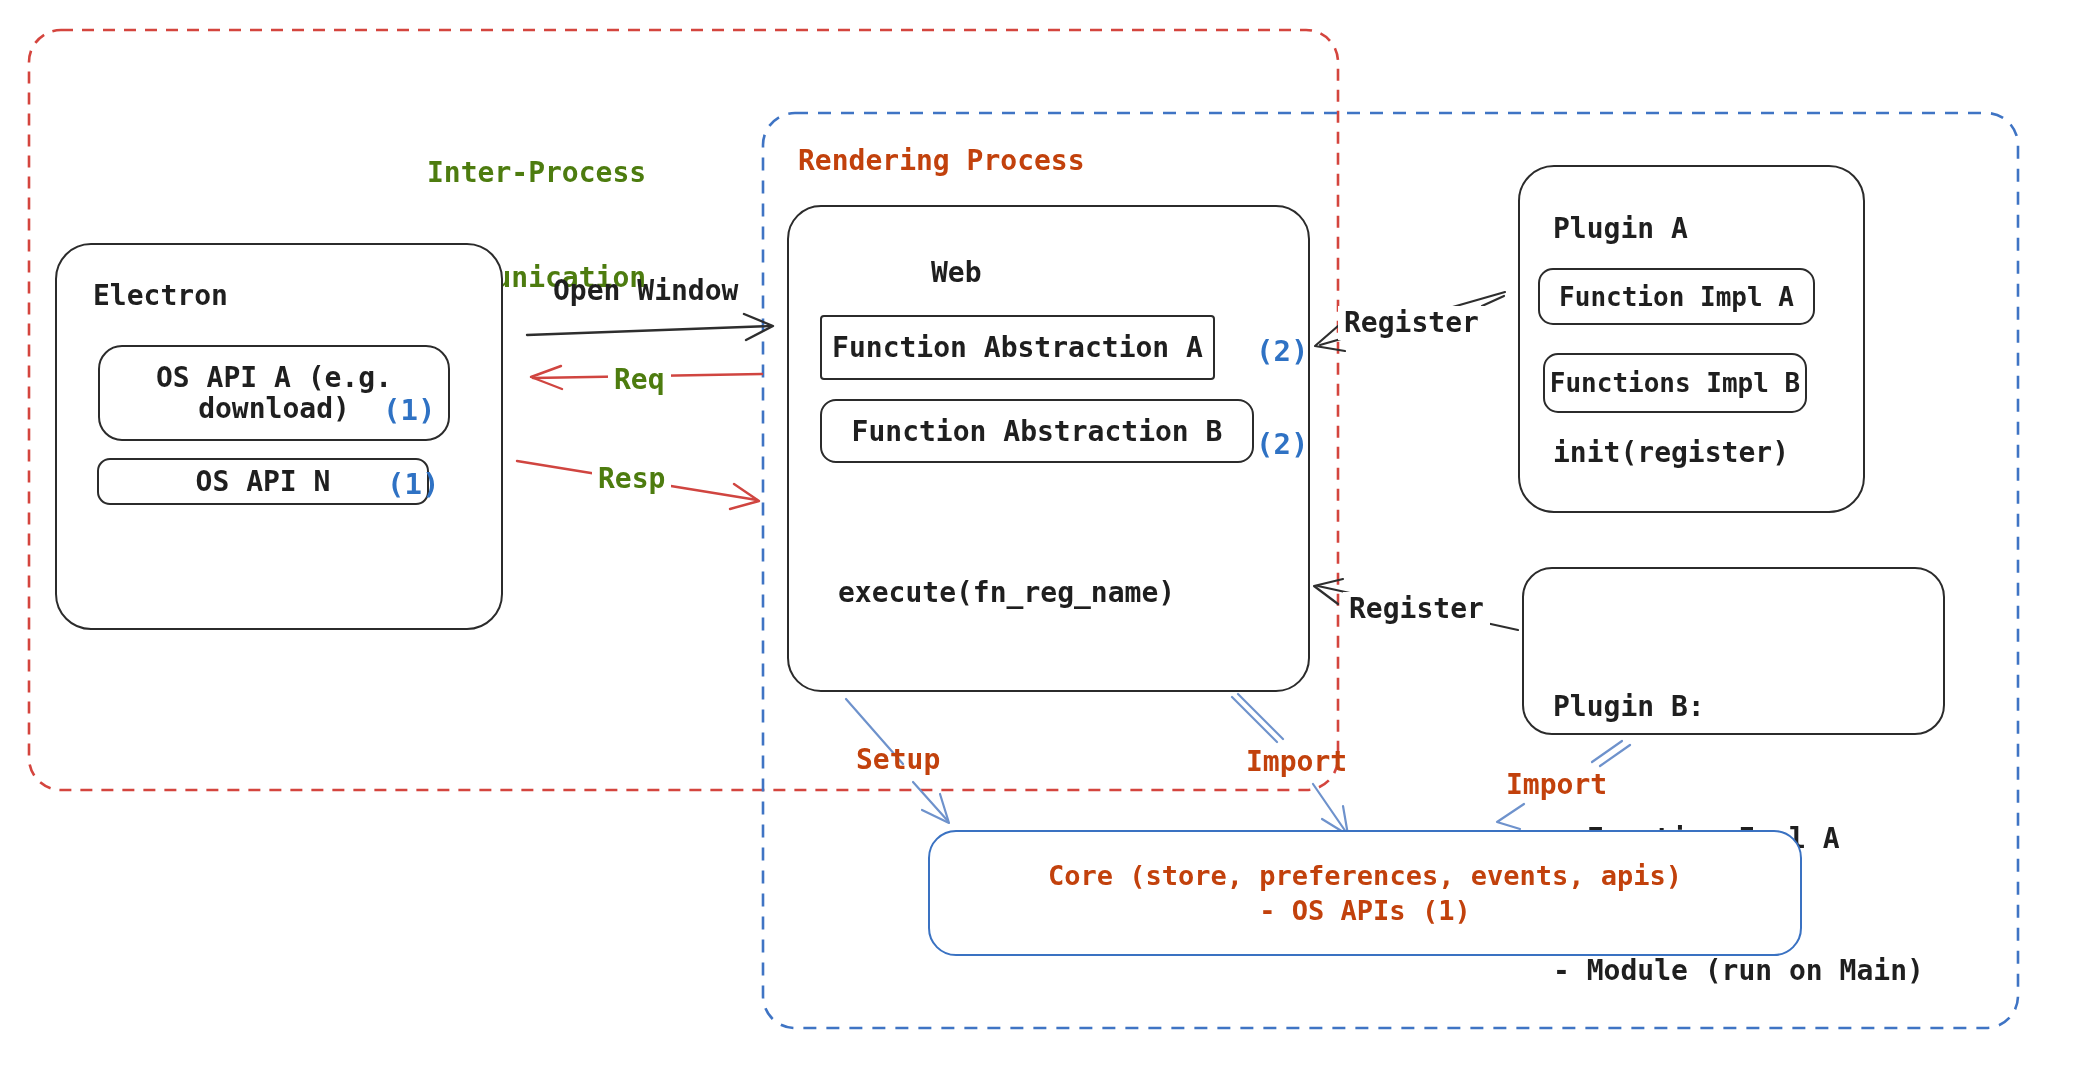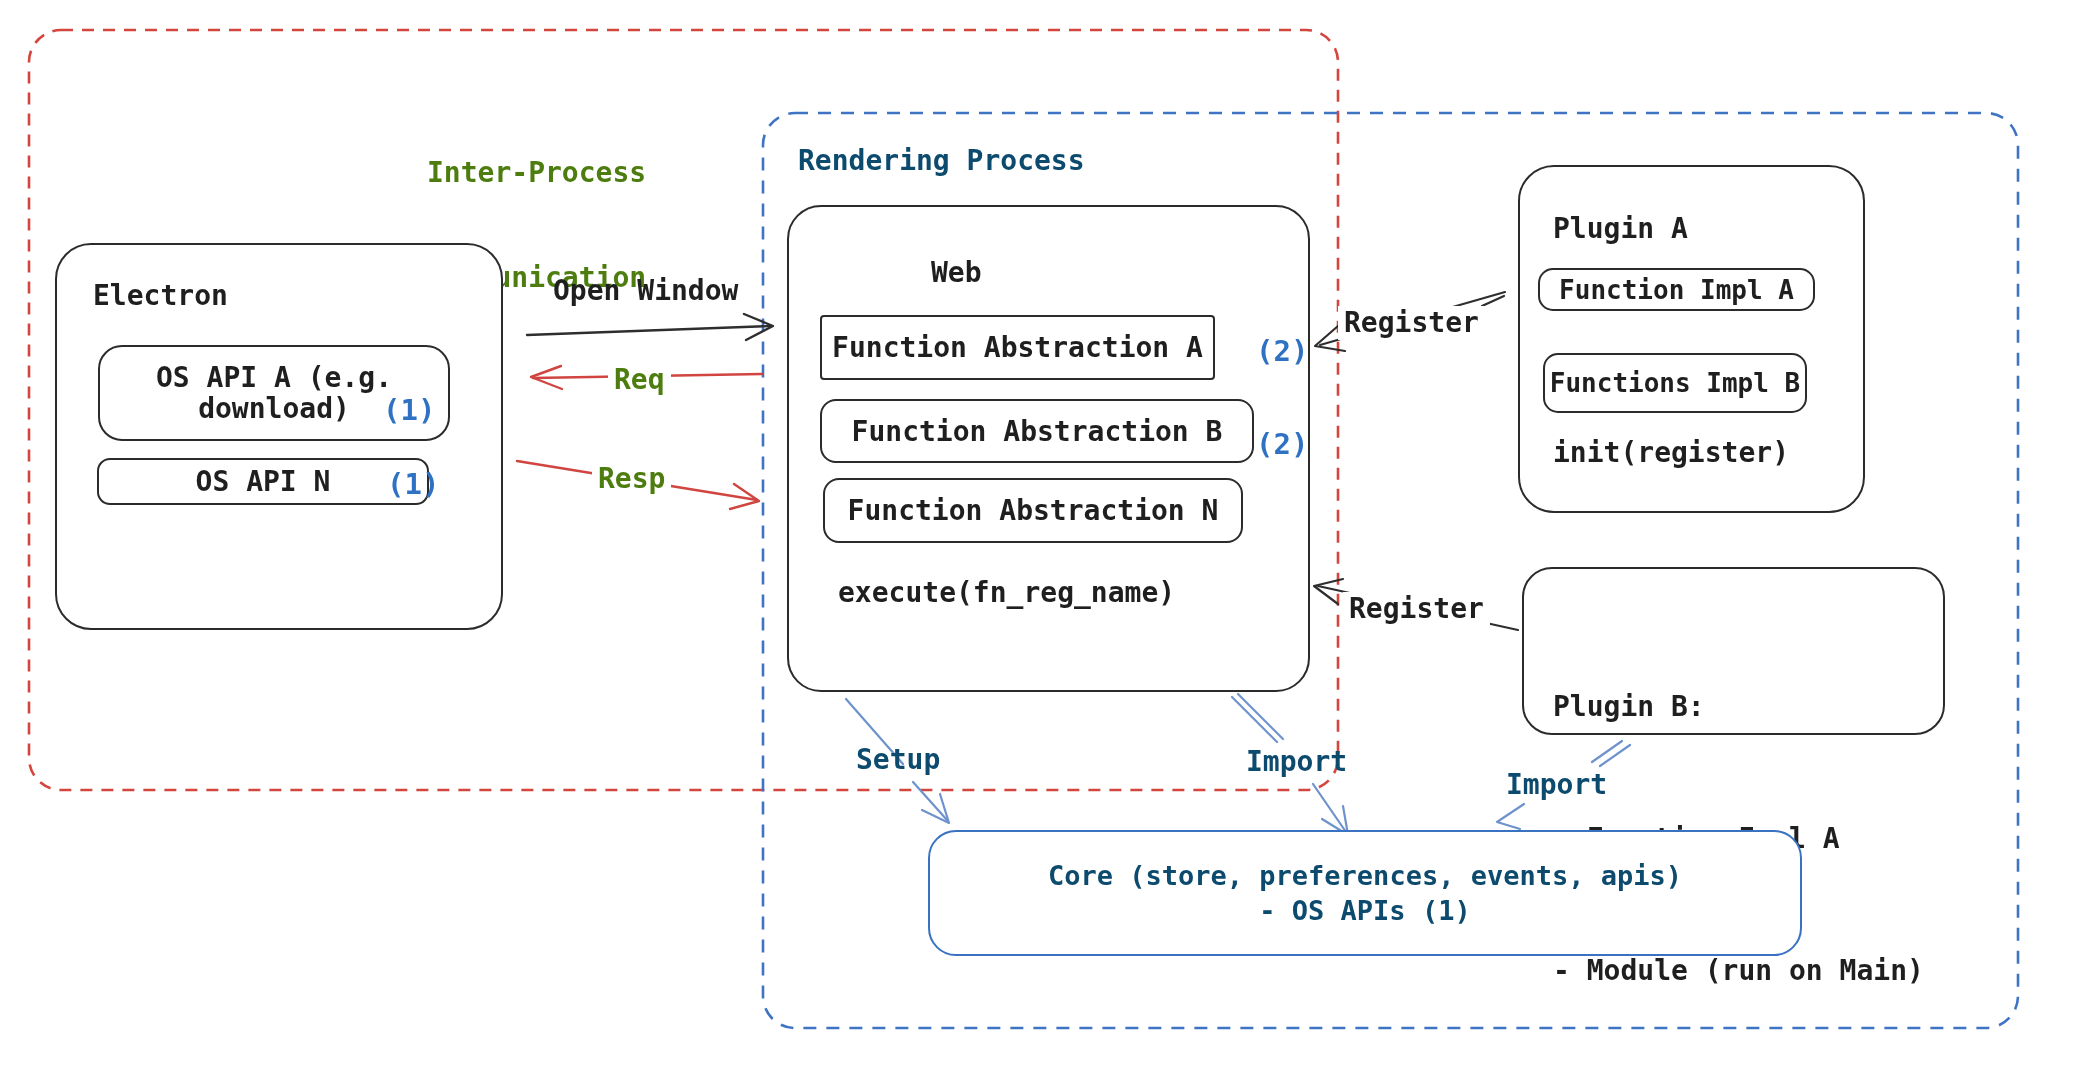--- a/index.html
+++ b/index.html
@@ -19,21 +19,21 @@
     border:2.5px solid #2b2b2b;
     background:#ffffff;
     display:flex;align-items:center;justify-content:center;
     text-align:center;
   }
   .lbl{position:absolute;white-space:pre;line-height:1.2;}
   .fs28{font-size:28px;}
   .fs27{font-size:27px;}
   .fs26{font-size:26px;}
   .red{color:#4d7c0f;}
-  .blue{color:#0c4a6e;}
+  .blue{color:#c2410c;}
   .badge{position:absolute;font-size:29px;color:#2f72c4;white-space:pre;}
   .onln{background:#ffffff;padding:0 6px;} 
   .multiline span{display:block;}
 </style>
 </head>
 <body>
 
 <div class="canvas">
 
   <svg class="overlay" width="2074" height="1066" viewBox="0 0 2074 1066">
@@ -121,32 +121,29 @@
   <div class="box" style="left:820px;top:315px;width:395px;height:65px;border-radius:4px;">
     <div class="fs28">Function Abstraction A</div>
   </div>
   <div class="badge" style="left:1256px;top:334px;">(2)</div>
 
   <div class="box" style="left:820px;top:399px;width:434px;height:64px;border-radius:16px;">
     <div class="fs28">Function Abstraction B</div>
   </div>
   <div class="badge" style="left:1256px;top:427px;">(2)</div>
 
-  <div class="box" style="left:823px;top:478px;width:420px;height:65px;border-radius:16px;">
-    <div class="fs28">Function Abstraction N</div>
-  </div>
 
   <div class="lbl fs28" style="left:838px;top:576px;">execute(fn_reg_name)</div>
 
   <div class="lbl fs28 onln" style="left:1338px;top:306px;">Register</div>
   <div class="lbl fs28 onln" style="left:1343px;top:592px;">Register</div>
 
   <div class="box" style="left:1518px;top:165px;width:347px;height:348px;border-radius:36px;"></div>
   <div class="lbl fs28" style="left:1553px;top:212px;">Plugin A</div>
-  <div class="box" style="left:1538px;top:268px;width:277px;height:43px;border-radius:15px;">
+  <div class="box" style="left:1538px;top:268px;width:277px;height:57px;border-radius:15px;">
     <div class="fs26">Function Impl A</div>
   </div>
   <div class="box" style="left:1543px;top:353px;width:264px;height:60px;border-radius:15px;">
     <div class="fs26">Functions Impl B</div>
   </div>
   <div class="lbl fs28" style="left:1553px;top:436px;">init(register)</div>
 
   <div class="box" style="left:1522px;top:567px;width:423px;height:168px;border-radius:30px;"></div>
   <div class="lbl fs28 multiline" style="left:1553px;top:597px;line-height:44px;">
     <span>Plugin B:</span>

